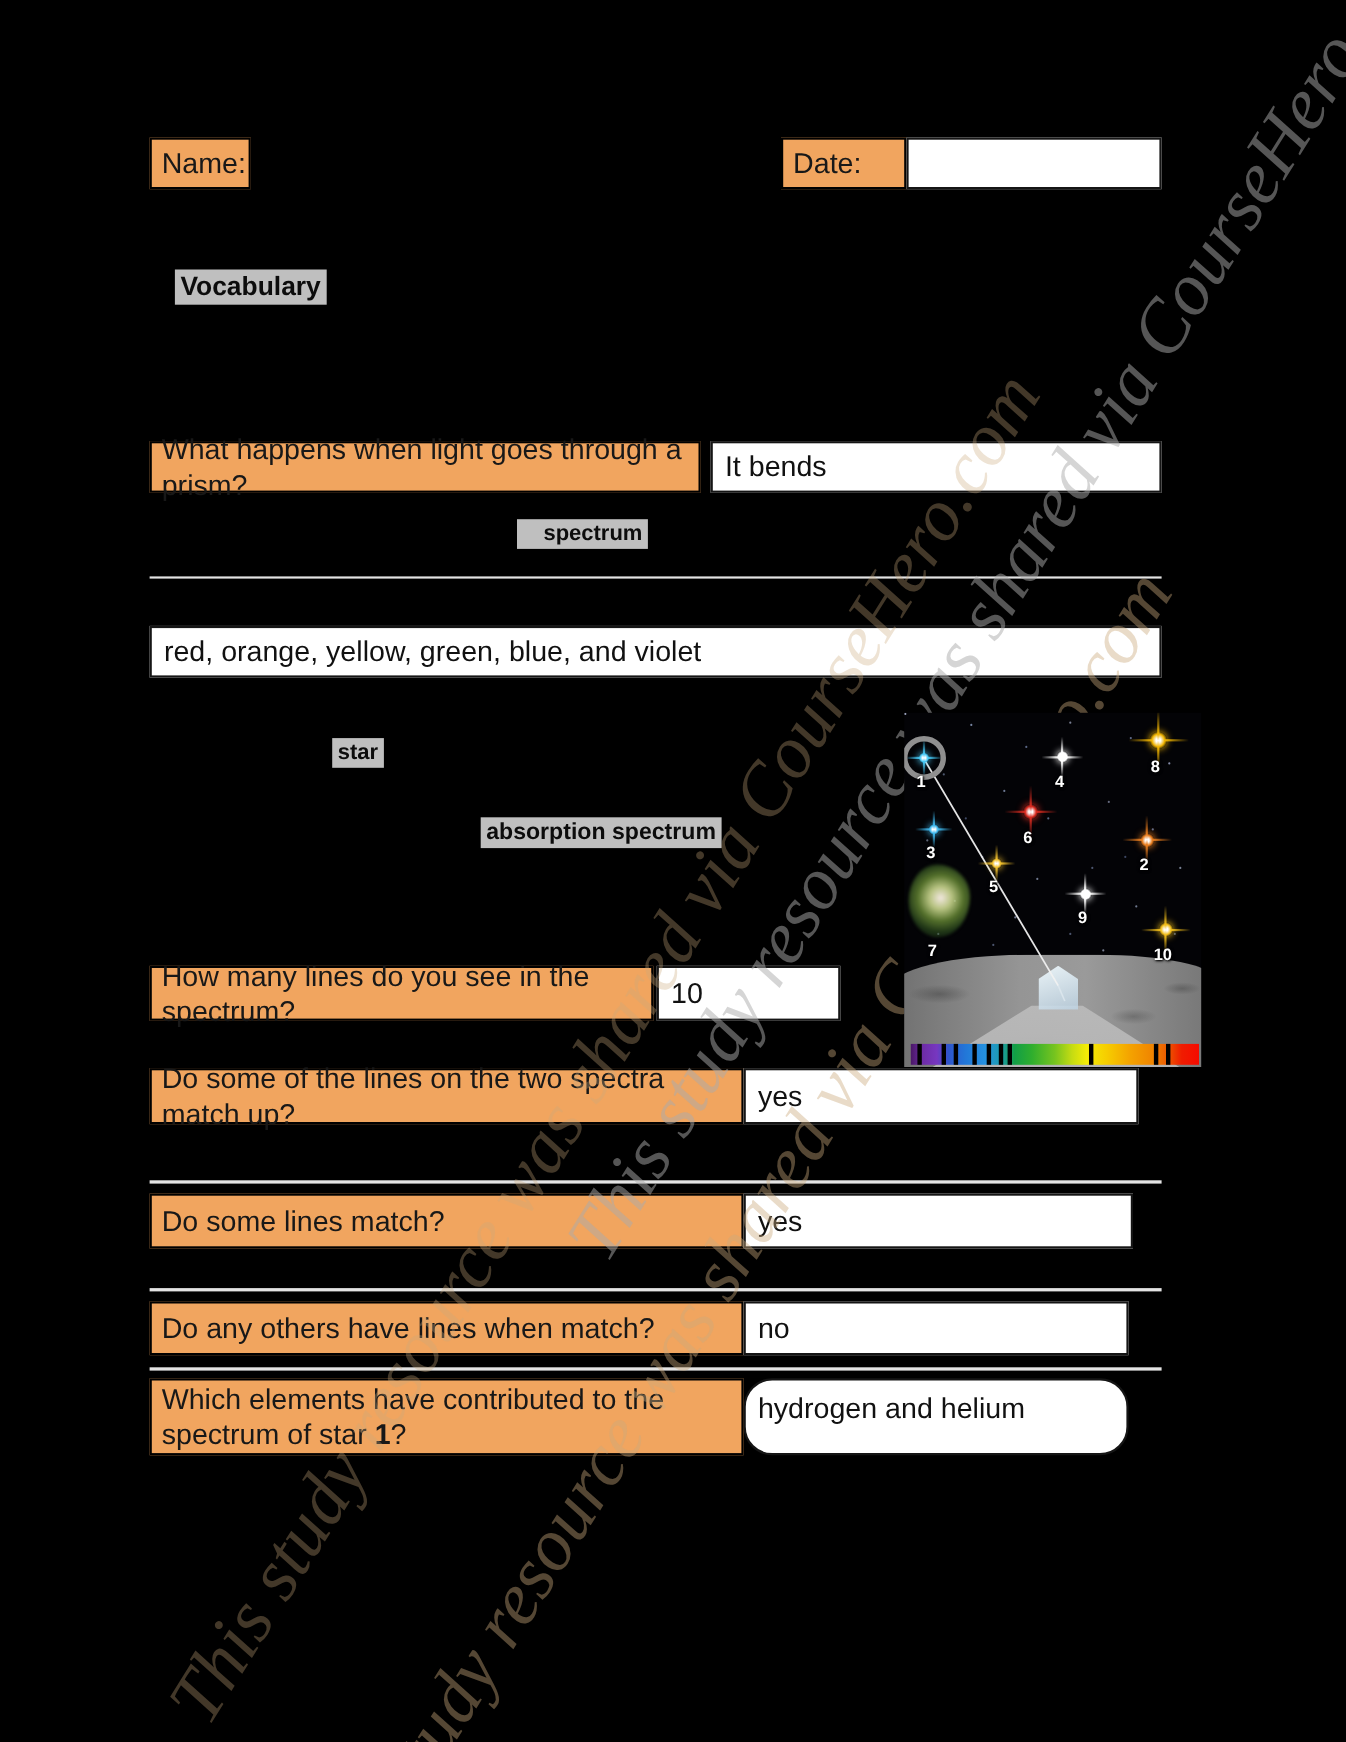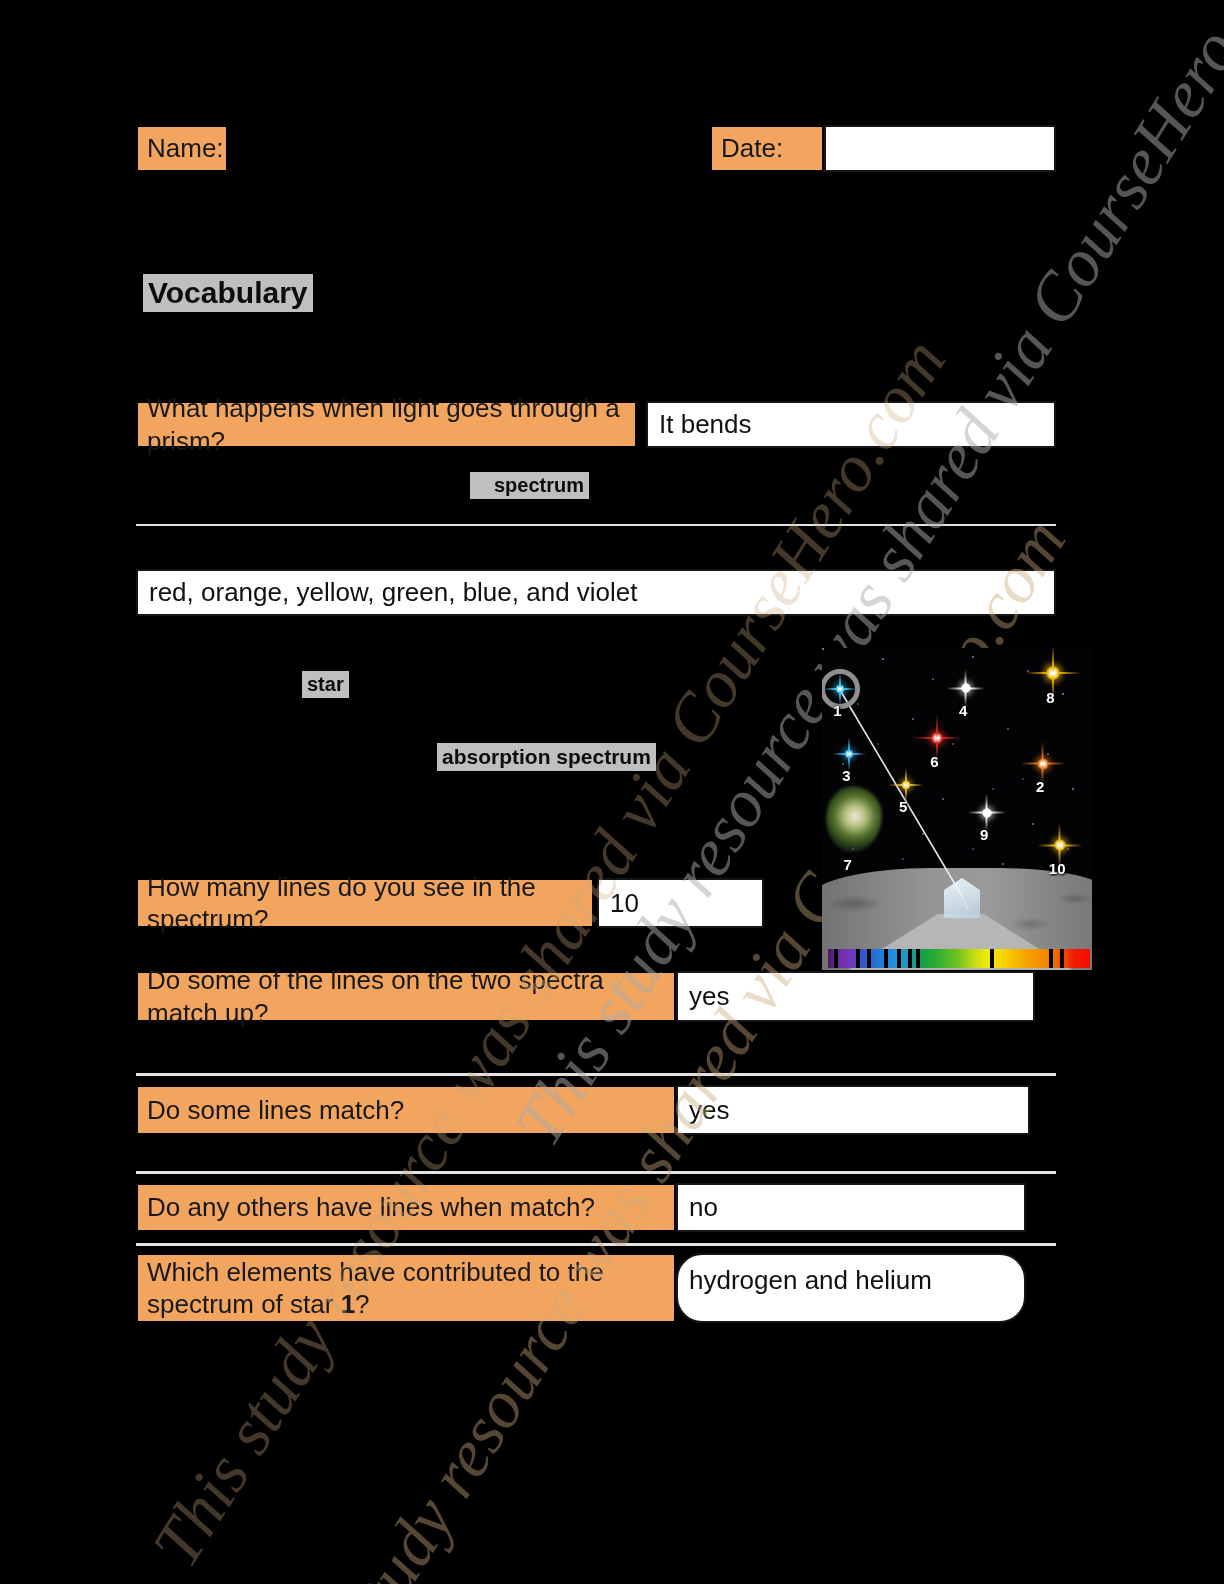--- a/index.html
+++ b/index.html
@@ -85,21 +85,21 @@
 <div id="page">
 
   <div class="wm" id="wmA">This study resource was shared via CourseHero.com</div>
   <div class="wm" id="wmB">This study resource was shared via CourseHero.com</div>
   <div class="wm" id="wmC">This study resource was shared via CourseHero.com</div>
 
   <div class="cell qcell" style="left:136px;top:125px;width:92px;height:47px;">Name:</div>
   <div class="cell qcell" style="left:710px;top:125px;width:114px;height:47px;">Date:</div>
   <div class="cell acell" style="left:824px;top:125px;width:232px;height:47px;"></div>
 
-  <div class="term" style="left:143px;top:245px;font-size:30px;margin-top:29px;">Vocabulary</div>
+  <div class="term" style="left:159px;top:245px;font-size:24px;">Vocabulary</div>
 
   <div class="cell qcell" style="left:136px;top:401px;width:501px;height:47px;">What happens when light goes through a prism?</div>
   <div class="cell acell" style="left:646px;top:401px;width:410px;height:47px;">It bends</div>
 
   <div class="term" style="left:470px;top:472px;font-size:20px;padding-left:24px;">spectrum</div>
 
   <div class="sliver" style="left:136px;top:524px;width:920px;height:2px;"></div>
   <div class="cell acell" style="left:136px;top:569px;width:920px;height:47px;">red, orange, yellow, green, blue, and violet</div>
 
   <div class="term" style="left:302px;top:671px;font-size:20px;">star</div>

